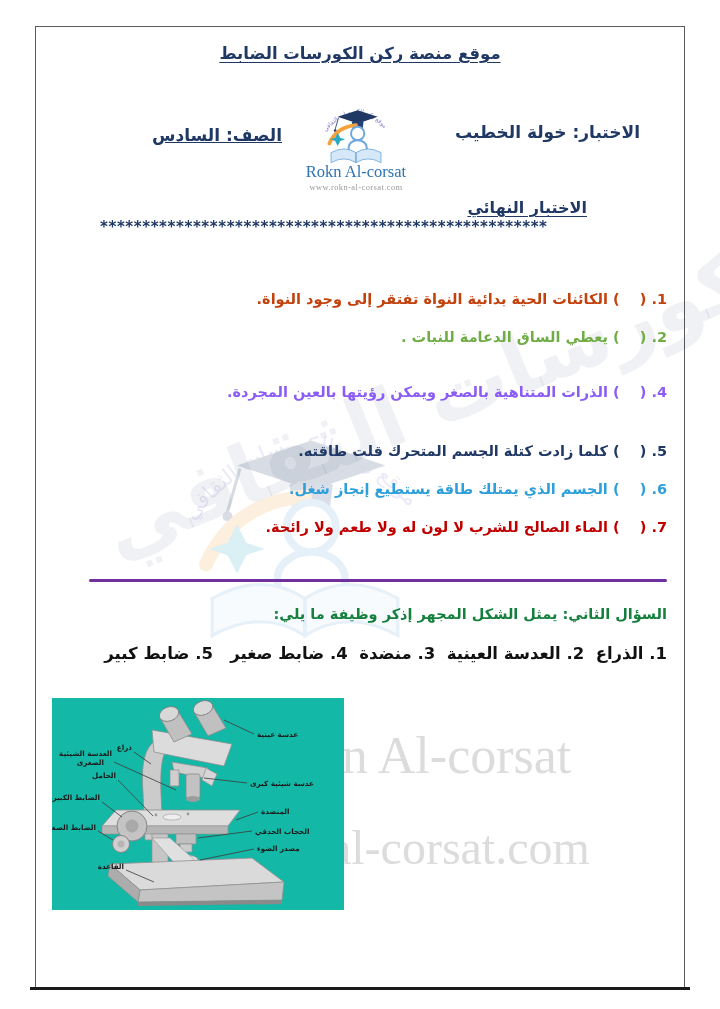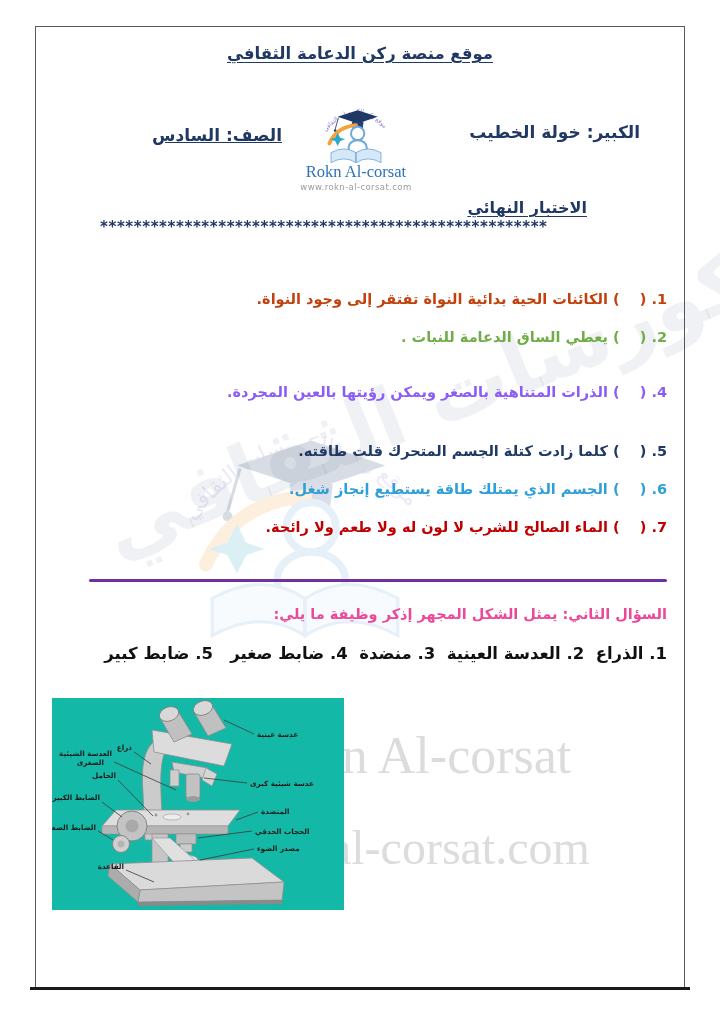--- a/index.html
+++ b/index.html
@@ -19,30 +19,30 @@
            color:#dcdcdc;white-space:nowrap;z-index:1;}
   
   .site-title{left:0;right:0;top:44px;text-align:center;font-size:16.5px;font-weight:bold;
               color:#1F3864;text-decoration:underline;text-underline-offset:3px;z-index:3;}
   .course-line{top:76px;right:42px;direction:rtl;font-size:16px;font-weight:bold;color:#1F3864;
                word-spacing:3px;z-index:3;}
   .teacher{top:122px;right:80px;direction:rtl;font-size:17px;font-weight:bold;color:#1F3864;z-index:3;}
   .grade{top:125px;left:152px;direction:rtl;font-size:17px;font-weight:bold;color:#1F3864;z-index:3;text-decoration:underline;}
   .logo-block{left:300px;top:96px;width:112px;text-align:center;z-index:3;}
   .logo-name{font-family:"Liberation Serif",serif;font-size:16.5px;color:#2E74B5;margin-top:-4px;}
-  .logo-url{font-size:8.5px;color:#9a9a9a;letter-spacing:.4px;margin-top:0;}
+  .logo-url{font-size:8.5px;color:#9a9a9a;letter-spacing:.4px;margin-top:0;font-family:Liberation Serif, serif;}
   
   .exam-title{top:198px;right:133px;direction:rtl;font-size:16px;font-weight:bold;color:#1F3864;
               text-decoration:underline;text-underline-offset:3px;z-index:3;text-align:center;}
   .stars{top:218px;left:100px;width:506px;font-size:15px;font-weight:bold;color:#1F3864;
          letter-spacing:.6px;white-space:nowrap;overflow:hidden;z-index:3;}
   .q1-header{top:248px;right:53px;direction:rtl;font-size:14.5px;font-weight:bold;color:#C00000;z-index:3;}
   .q1-item{right:53px;direction:rtl;font-size:14.5px;font-weight:bold;z-index:3;}
   .divider{top:579px;left:89px;width:578px;height:3px;background:#7030A0;border-radius:2px;z-index:3;}
-  .q2-header{top:606px;right:53px;direction:rtl;font-size:14.5px;font-weight:bold;color:#ec4899;z-index:3;text-align:right;}
+  .q2-header{top:606px;right:53px;direction:rtl;font-size:14.5px;font-weight:bold;color:#15803d;z-index:3;text-align:right;}
   .q2-parts{top:644px;right:53px;direction:rtl;font-size:16.5px;font-weight:bold;color:#111;z-index:3;}
   
   .scope{left:52px;top:698px;width:292px;height:212px;background:#14b8a6;z-index:2;}
   .scope svg{display:block;}
   .scope-label{font-size:7.2px;fill:#1a1a1a;font-weight:600;font-family:"DejaVu Sans",sans-serif;}
   .leader{stroke:#3a3a3a;stroke-width:.8;}
 </style>
 </head>
 <body>
 
@@ -50,22 +50,22 @@
 
   <div class="abs page-border"></div>
 
   <div class="abs wm-ar">ركن الكورسات الثقافي</div>
   <svg class="abs wm-logo" width="310" height="260" viewBox="0 0 100 84">
     <use href="#logo-art"></use>
   </svg>
   <div class="abs wm-rokn">Rokn Al-corsat</div>
   <div class="abs wm-site">rokn-al-corsat.com</div>
 
-  <div class="abs site-title">موقع منصة ركن الدعامة الثقافي</div>
-  <div class="abs teacher">الكبير: خولة الخطيب</div>
+  <div class="abs site-title">موقع منصة ركن الكورسات الضابط</div>
+  <div class="abs teacher">الاختبار: خولة الخطيب</div>
   <div class="abs grade">الصف: السادس</div>
 
   <div class="abs logo-block">
     <svg width="84" height="70" viewBox="0 0 100 84" style="margin:0 auto;display:block;">
       <g id="logo-art">
         <path id="arcpath" d="M10,48 Q50,-6 90,46" fill="none" stroke="none"></path>
         <text font-size="7" fill="#8d7fd6" font-family="DejaVu Sans, sans-serif">
           <textPath href="#arcpath" startOffset="6">موقع ركن الكورسات الثقافي</textPath>
         </text>
         <line x1="29" y1="26" x2="25" y2="40" stroke="#1F3864" stroke-width="1"></line>

